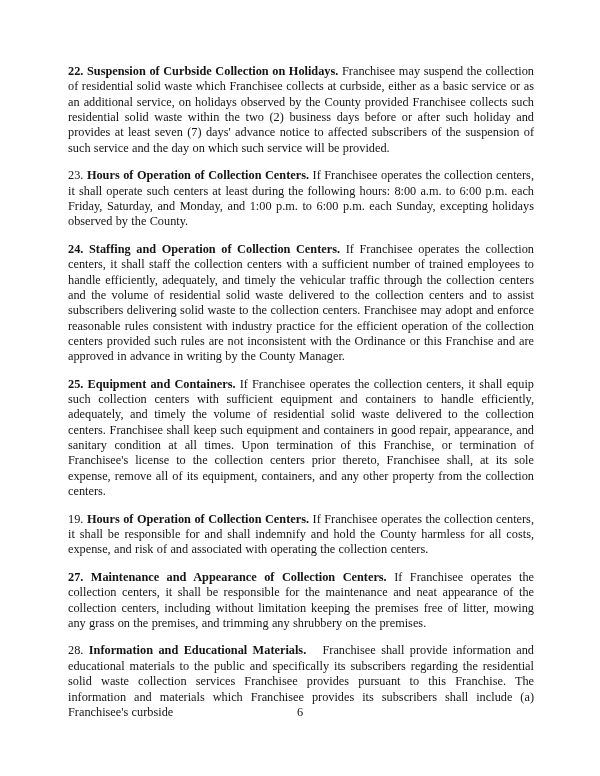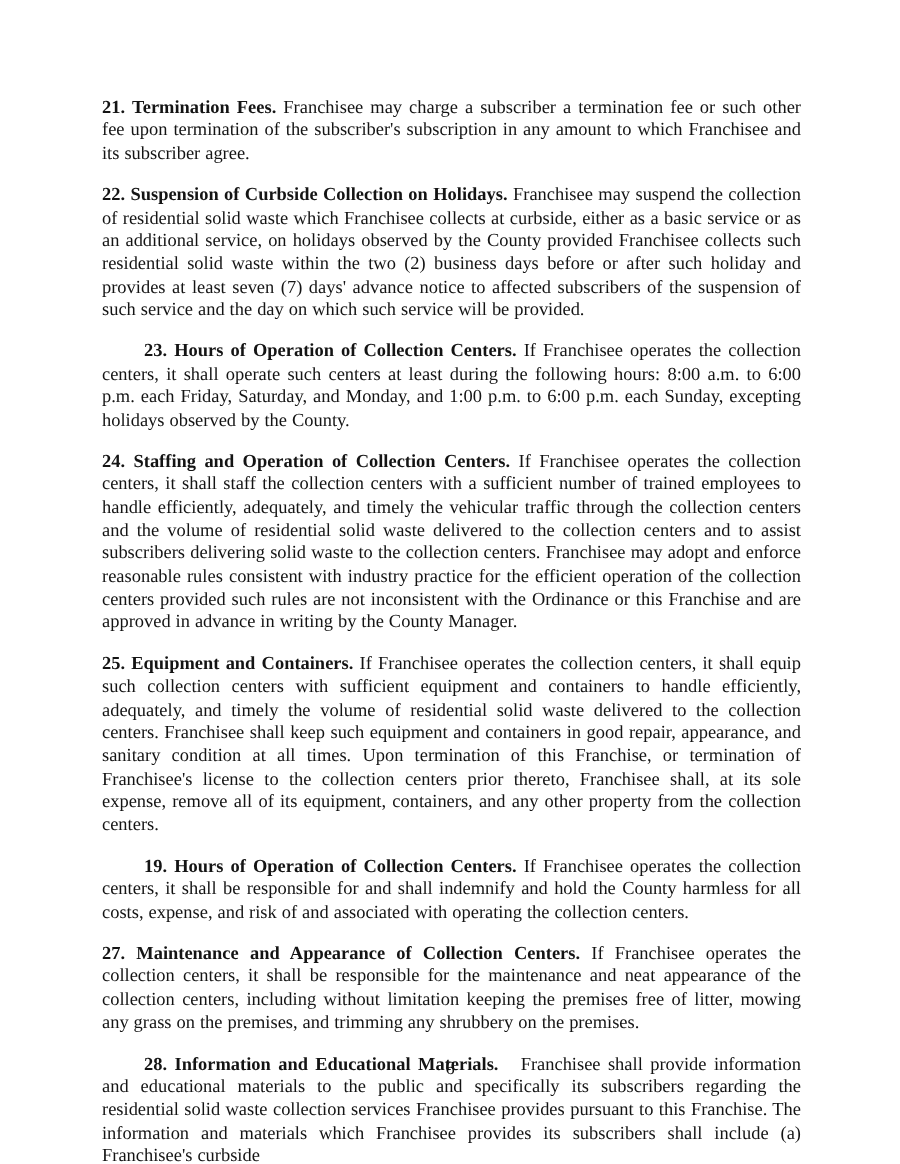--- a/index.html
+++ b/index.html
@@ -39,22 +39,21 @@
     hyphens: none;
     word-spacing: 0.02em;
   }
   .para:last-of-type {
     margin-bottom: 0;
   }
   .num-b {
     font-weight: bold;
   }
   .num-r {
-    font-weight: bold;
-    margin-left: 28px;
+    font-weight: normal;
   }
   .title {
     font-weight: bold;
   }
   .page-number {
     position: absolute;
     left: 0;
     top: 705px;
     width: 600px;
     text-align: center;
@@ -63,21 +62,20 @@
     color: #141414;
     font-family: "Liberation Serif", "DejaVu Serif", serif;
   }
 </style>
 </head>
 <body>
 
 <div class="page">
 
   <div class="content" id="body-container">
-      <p class="para"><span class="num-b">21.</span> <span class="title">Termination Fees.</span> <span>Franchisee may charge a subscriber a termination fee or such other fee upon termination of the subscriber's subscription in any amount to which Franchisee and its subscriber agree.</span></p>
       <p class="para"><span class="num-b">22.</span> <span class="title">Suspension of Curbside Collection on Holidays.</span> <span>Franchisee may suspend the collection of residential solid waste which Franchisee collects at curbside, either as a basic service or as an additional service, on holidays observed by the County provided Franchisee collects such residential solid waste within the two (2) business days before or after such holiday and provides at least seven (7) days' advance notice to affected subscribers of the suspension of such service and the day on which such service will be provided.</span></p>
       <p class="para"><span class="num-r">23.</span> <span class="title">Hours of Operation of Collection Centers.</span> <span>If Franchisee operates the collection centers, it shall operate such centers at least during the following hours: 8:00 a.m. to 6:00 p.m. each Friday, Saturday, and Monday, and 1:00 p.m. to 6:00 p.m. each Sunday, excepting holidays observed by the County.</span></p>
       <p class="para"><span class="num-b">24.</span> <span class="title">Staffing and Operation of Collection Centers.</span> <span>If Franchisee operates the collection centers, it shall staff the collection centers with a sufficient number of trained employees to handle efficiently, adequately, and timely the vehicular traffic through the collection centers and the volume of residential solid waste delivered to the collection centers and to assist subscribers delivering solid waste to the collection centers. Franchisee may adopt and enforce reasonable rules consistent with industry practice for the efficient operation of the collection centers provided such rules are not inconsistent with the Ordinance or this Franchise and are approved in advance in writing by the County Manager.</span></p>
       <p class="para"><span class="num-b">25.</span> <span class="title">Equipment and Containers.</span> <span>If Franchisee operates the collection centers, it shall equip such collection centers with sufficient equipment and containers to handle efficiently, adequately, and timely the volume of residential solid waste delivered to the collection centers. Franchisee shall keep such equipment and containers in good repair, appearance, and sanitary condition at all times. Upon termination of this Franchise, or termination of Franchisee's license to the collection centers prior thereto, Franchisee shall, at its sole expense, remove all of its equipment, containers, and any other property from the collection centers.</span></p>
       <p class="para"><span class="num-r">19.</span> <span class="title">Hours of Operation of Collection Centers.</span> <span>If Franchisee operates the collection centers, it shall be responsible for and shall indemnify and hold the County harmless for all costs, expense, and risk of and associated with operating the collection centers.</span></p>
       <p class="para"><span class="num-b">27.</span> <span class="title">Maintenance and Appearance of Collection Centers.</span> <span>If Franchisee operates the collection centers, it shall be responsible for the maintenance and neat appearance of the collection centers, including without limitation keeping the premises free of litter, mowing any grass on the premises, and trimming any shrubbery on the premises.</span></p>
       <p class="para"><span class="num-r">28.</span> <span class="title">Information and Educational Materials.</span>&nbsp;&nbsp; <span>Franchisee shall provide information and educational materials to the public and specifically its subscribers regarding the residential solid waste collection services Franchisee provides pursuant to this Franchise. The information and materials which Franchisee provides its subscribers shall include (a) Franchisee's curbside</span></p>
     </div>
 
   <div class="page-number">6</div>

